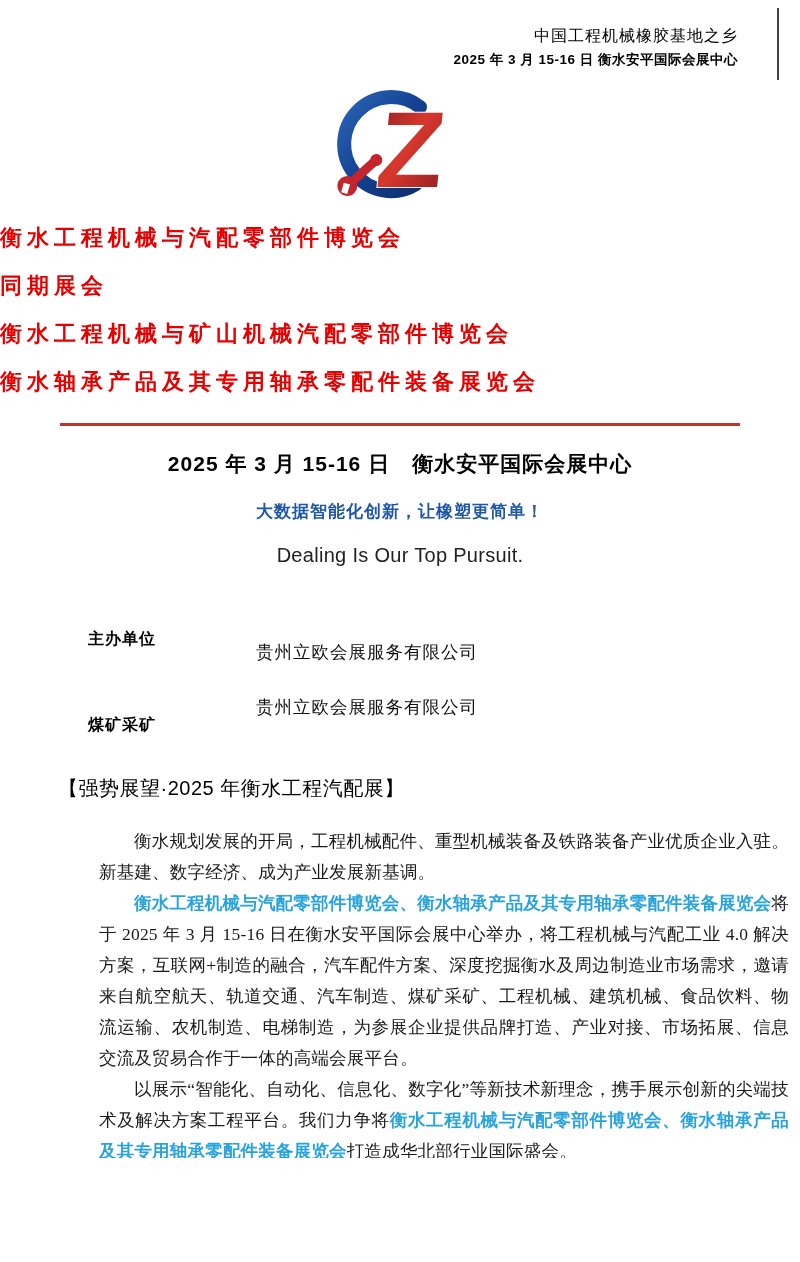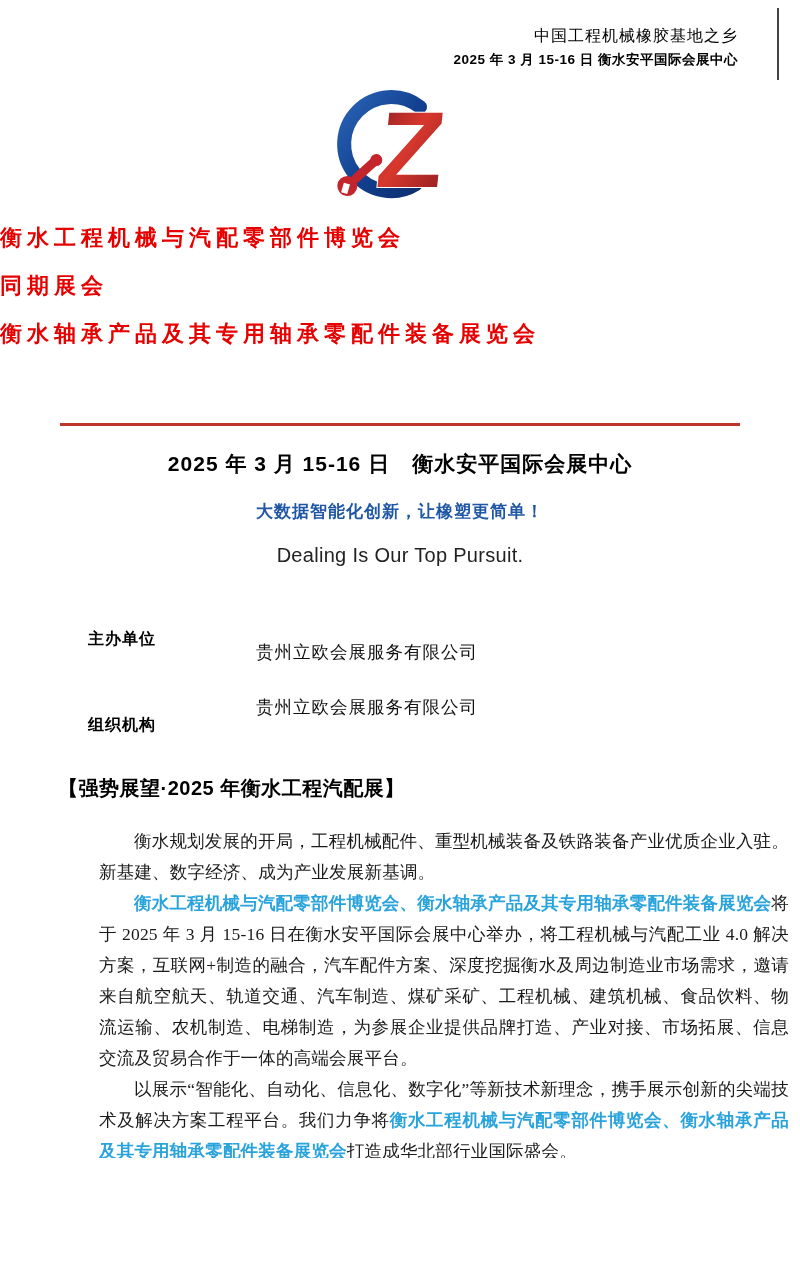--- a/index.html
+++ b/index.html
@@ -49,21 +49,21 @@
     font-family:"Liberation Serif","DejaVu Serif",serif;
     margin-left:46px;
   }
   .host-label{top:629px;}
   .host-name{top:640px;}
   .org2-name{top:695px;}
   .org2-label{top:715px;}
 
   
   .section-heading{
-    position:absolute;top:775px;left:58px;font-size:20px;font-weight:bold;color:#000;letter-spacing:0.5px;
+    position:absolute;top:775px;left:58px;font-size:20px;font-weight:normal;color:#000;letter-spacing:0.5px;
   }
   .body-text{
     position:absolute;top:826px;left:55px;width:690px;
     font-family:"Liberation Serif","DejaVu Serif",serif;
     font-size:17.5px;line-height:31px;color:#1a1a1a;
     text-align:justify;letter-spacing:0.2px;margin-left:44px;
   }
   .body-text p{margin:0;text-indent:2em;}
   .expo-link{color:#29a3dc;font-weight:bold;}
 
@@ -110,33 +110,34 @@
         <circle cx="30" cy="0" r="6" fill="#c4242b"></circle>
         <circle cx="-9" cy="0" r="10" fill="#c4242b"></circle>
         <rect x="-17" y="-3.2" width="10" height="6.4" fill="#ffffff" transform="rotate(-32 -11 0)"></rect>
       </g>
     </svg>
   </div>
 
   <div class="titles">
     <div class="title-line">衡水工程机械与汽配零部件博览会</div>
     <div class="title-line">同期展会</div>
+    <div class="title-line">衡水工程机械与矿山机械汽配零部件博览会</div>
     <div class="title-line">衡水轴承产品及其专用轴承零配件装备展览会</div>
   </div>
 
   <div class="red-divider"></div>
 
   <div class="date-venue">2025 年 3 月 15-16 日　衡水安平国际会展中心</div>
   <div class="slogan-cn">大数据智能化创新，让橡塑更简单！</div>
   <div class="slogan-en">Dealing Is Our Top Pursuit.</div>
 
   <div class="org-label host-label">主办单位</div>
   <div class="org-name host-name">贵州立欧会展服务有限公司</div>
   <div class="org-name org2-name">贵州立欧会展服务有限公司</div>
-  <div class="org-label org2-label">组织机构</div>
+  <div class="org-label org2-label">煤矿采矿</div>
 
   <div class="section-heading">【强势展望·2025 年衡水工程汽配展】</div>
 
   <div class="body-text">
     <p>衡水规划发展的开局，工程机械配件、重型机械装备及铁路装备产业优质企业入驻。新基建、数字经济、成为产业发展新基调。</p>
     <p><span class="expo-link">衡水工程机械与汽配零部件博览会、衡水轴承产品及其专用轴承零配件装备展览会</span><span>将于 2025 年 3 月 15-16 日在衡水安平国际会展中心举办，将工程机械与汽配工业 4.0 解决方案，互联网+制造的融合，汽车配件方案、深度挖掘衡水及周边制造业市场需求，邀请来自航空航天、轨道交通、汽车制造、煤矿采矿、工程机械、建筑机械、食品饮料、物流运输、农机制造、电梯制造，为参展企业提供品牌打造、产业对接、市场拓展、信息交流及贸易合作于一体的高端会展平台。</span></p>
     <p><span>以展示“智能化、自动化、信息化、数字化”等新技术新理念，携手展示创新的尖端技术及解决方案工程平台。我们力争将</span><span class="expo-link">衡水工程机械与汽配零部件博览会、衡水轴承产品及其专用轴承零配件装备展览会</span><span>打造成华北部行业国际盛会。</span></p>
   </div>
 
   <div class="footer-divider"></div>

